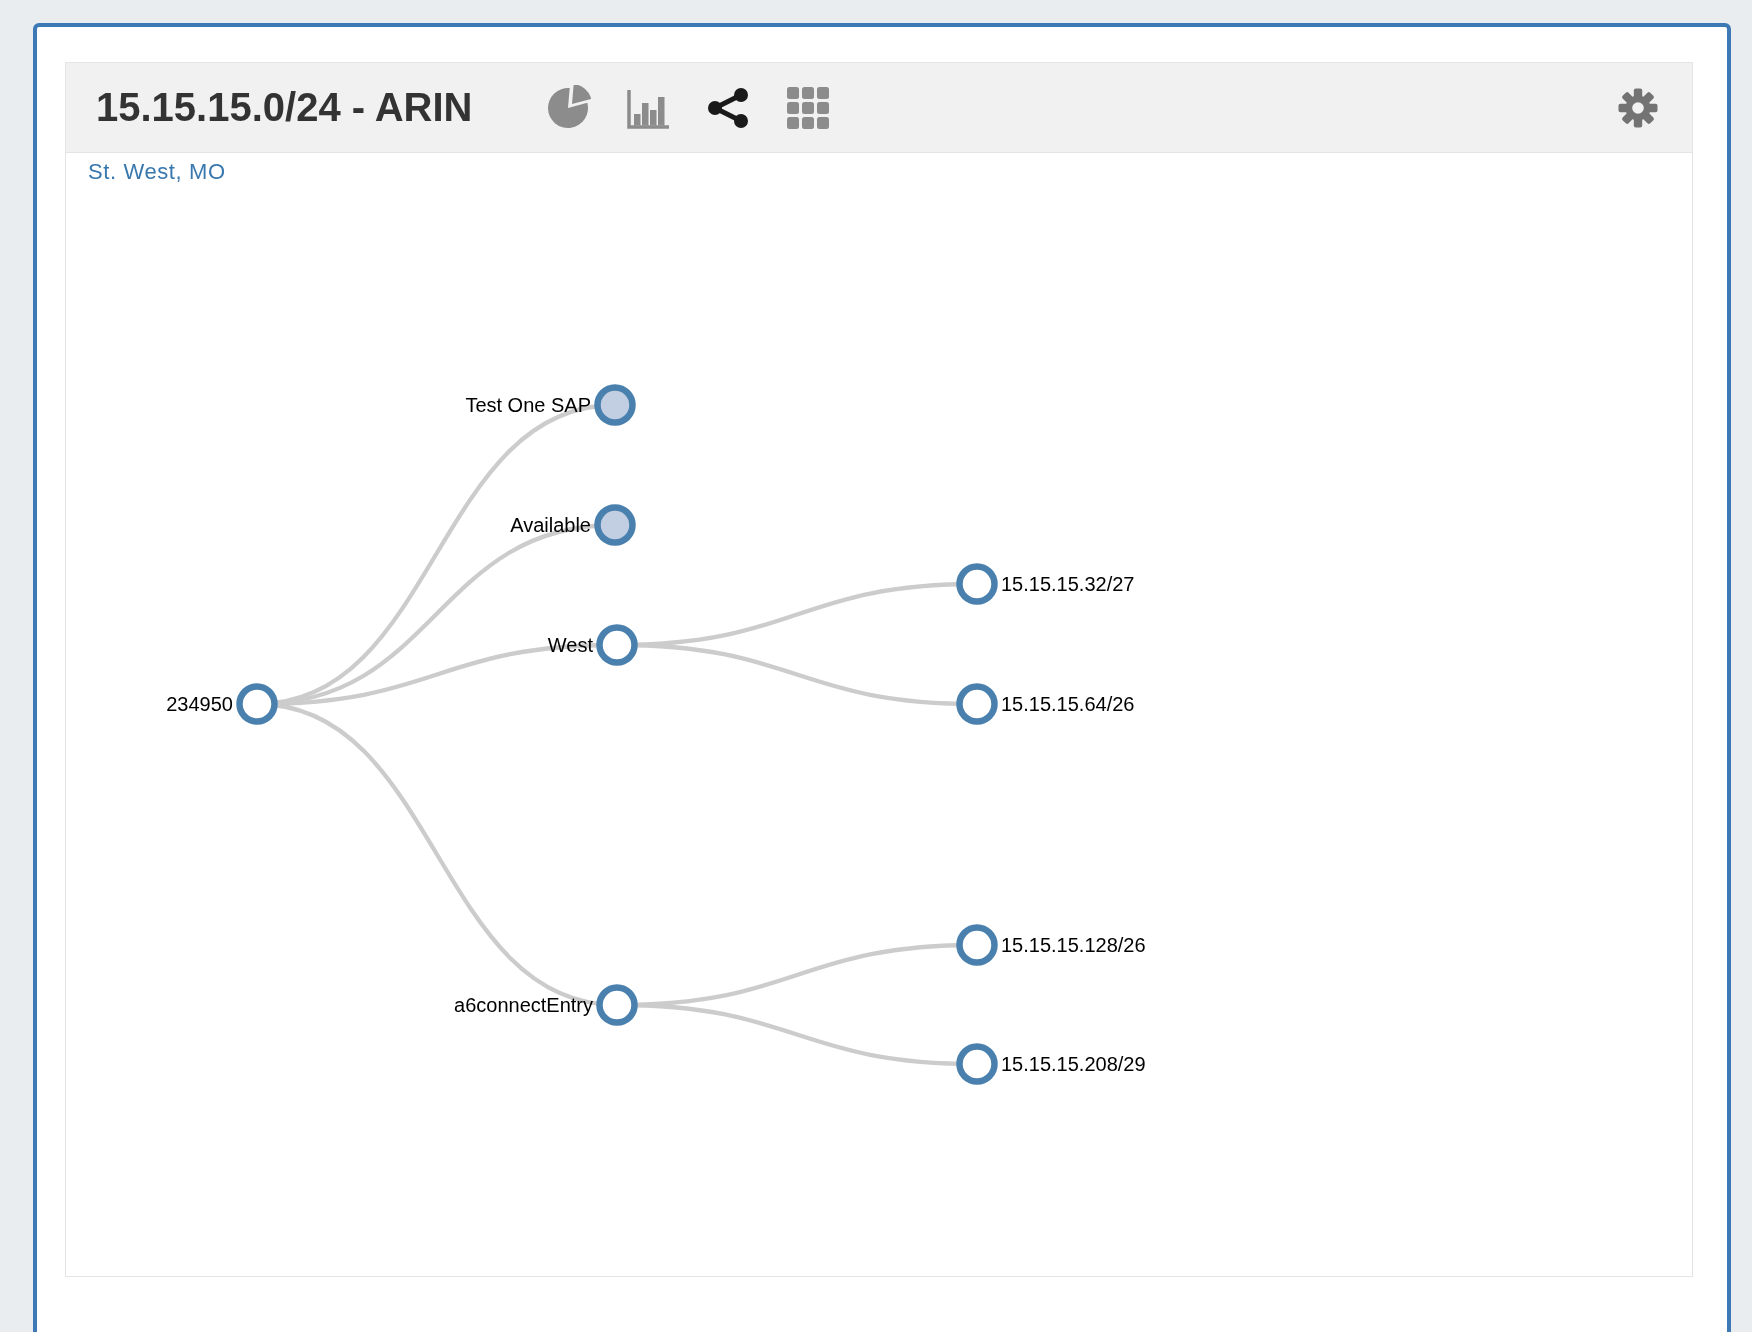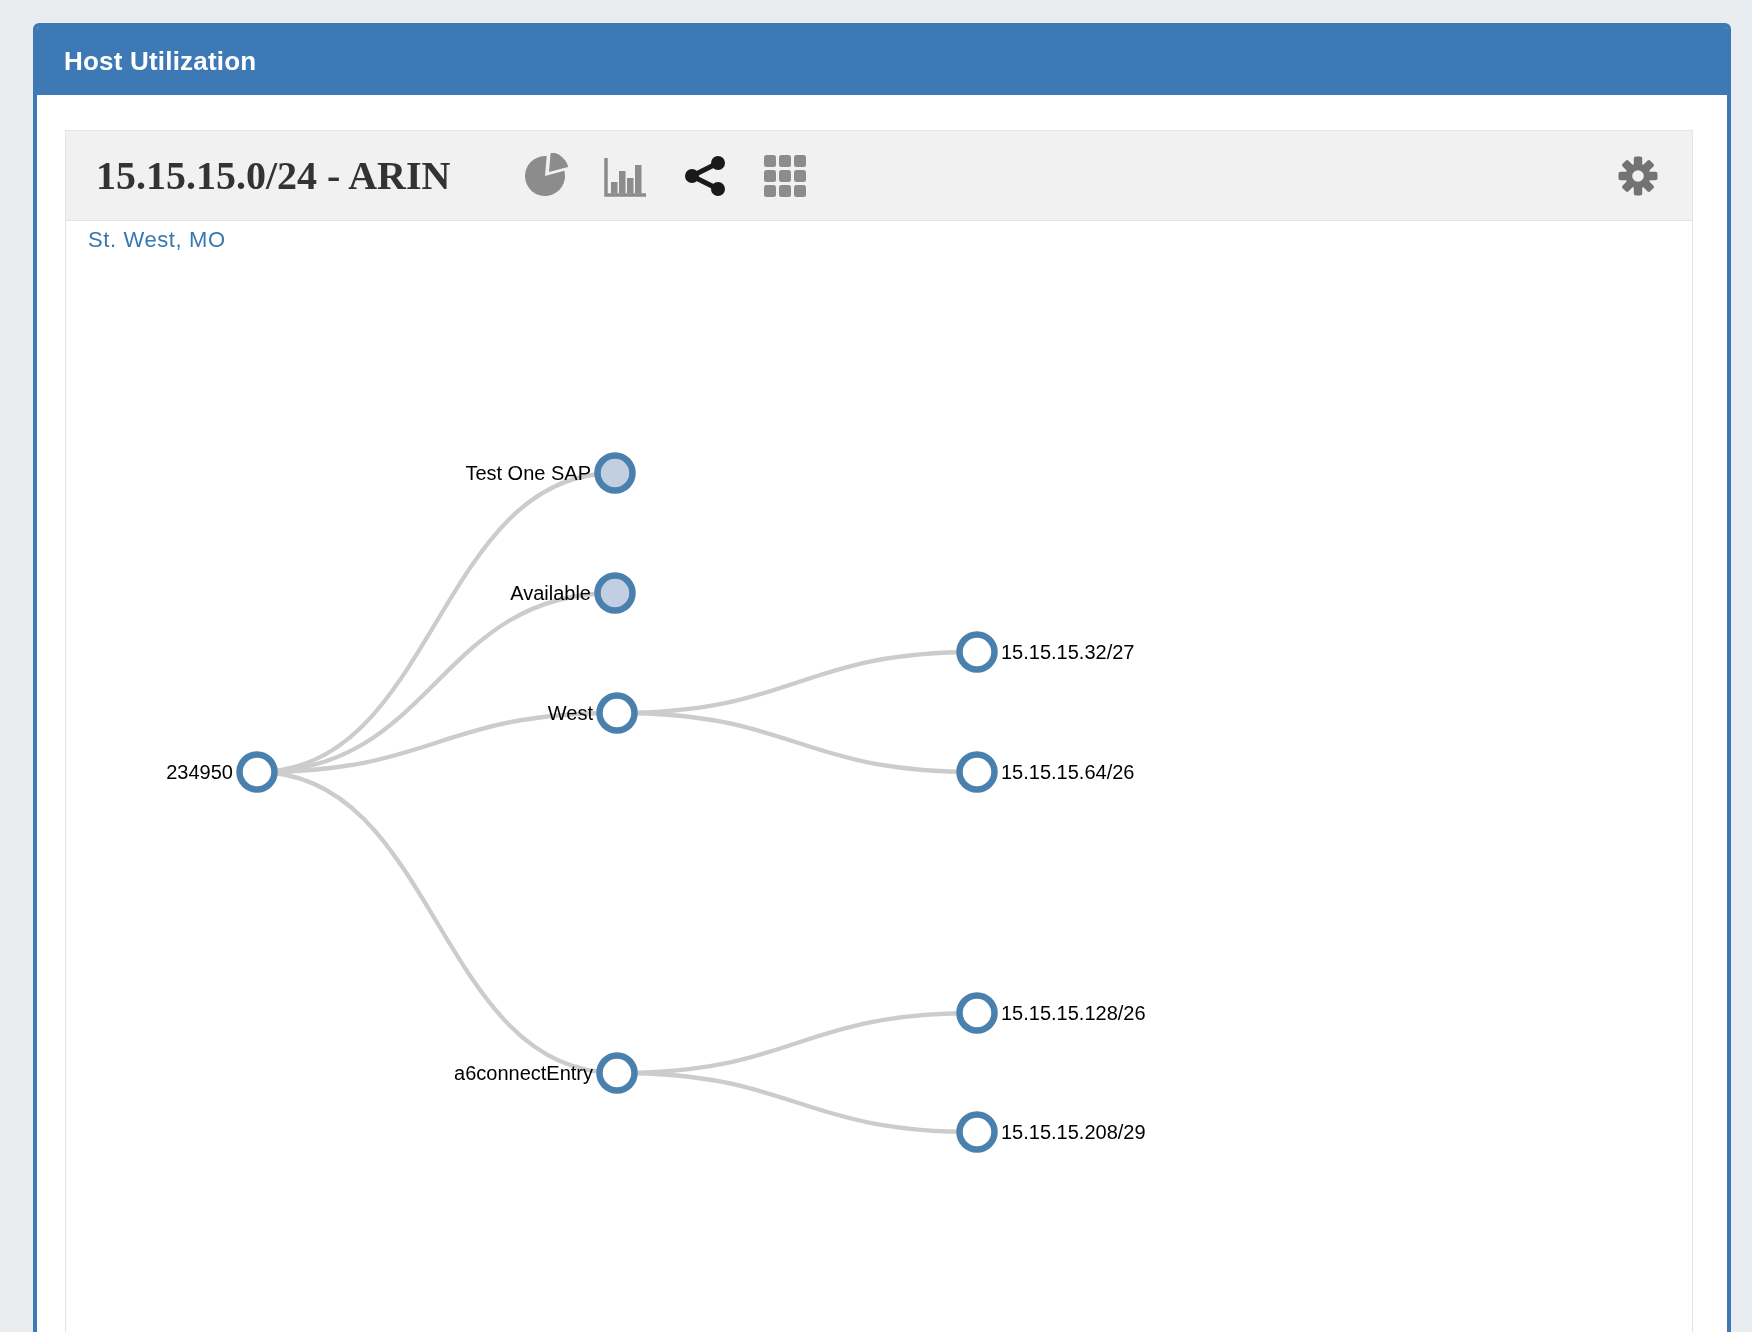--- a/index.html
+++ b/index.html
@@ -42,21 +42,20 @@
     position:relative;
   }
   .widget-header{
     height:90px;background:var(--widget-header-bg);
     border-bottom:1px solid var(--widget-border);
     display:flex;align-items:center;padding:0 30px;
   }
   .widget-title{
     margin:0 72px 0 0;font-size:40px;font-weight:bold;color:var(--title-text);
     white-space:nowrap;
-    font-family:Liberation Serif, serif;
   }
   .toolbar{display:flex;align-items:center;gap:34px;}
   .tool{display:inline-flex;cursor:pointer;}
   .gear{margin-left:auto;display:inline-flex;cursor:pointer;}
   .icon-gray{fill:var(--icon-gray);}
   .icon-dark{fill:var(--icon-dark);}
   .stroke-gray{stroke:var(--icon-gray);fill:none;}
   .widget-body{position:relative;height:1124px;}
   .location-link{
     position:absolute;left:22px;top:6px;
@@ -67,23 +66,20 @@
   .tree-link{fill:none;stroke:var(--tree-link);stroke-width:4.3px;}
   .tree-node-circle{stroke:var(--node-ring);stroke-width:6.5px;cursor:pointer;}
   .tree-node-circle.open{fill:var(--node-fill-open);}
   .tree-node-circle.allocated{fill:var(--node-fill-allocated);}
   .tree-node-label{font-size:20px;fill:#000;font-family:"Liberation Sans",sans-serif;}
 </style>
 </head>
 <body>
 
 <div class="panel">
-  <div class="panel-header">
-    <span class="panel-title">Host Utilization</span>
-  </div>
   <div class="panel-body">
     <div class="widget">
 
       <div class="widget-header">
         <h1 class="widget-title">15.15.15.0/24 - ARIN</h1>
 
         <div class="toolbar">
           <span class="tool">
             <svg width="46" height="46" viewBox="-23 -23 46 46">
               <path class="icon-gray" d="M0,0 L1.7,-19.9 A20,20 0 1 0 19.3,-5.2 Z"></path>

